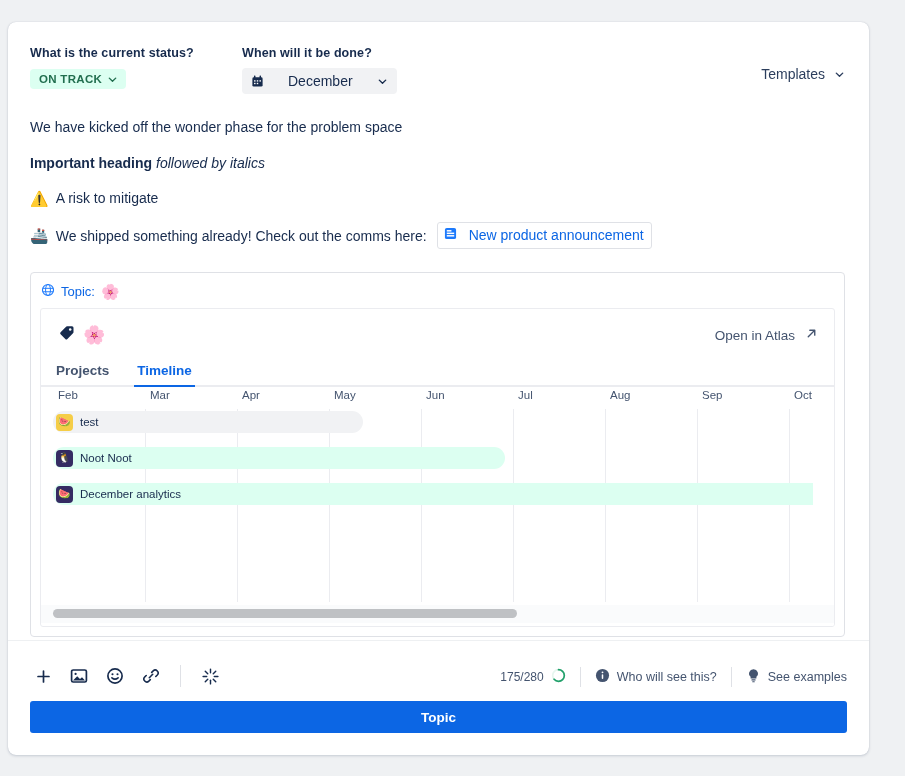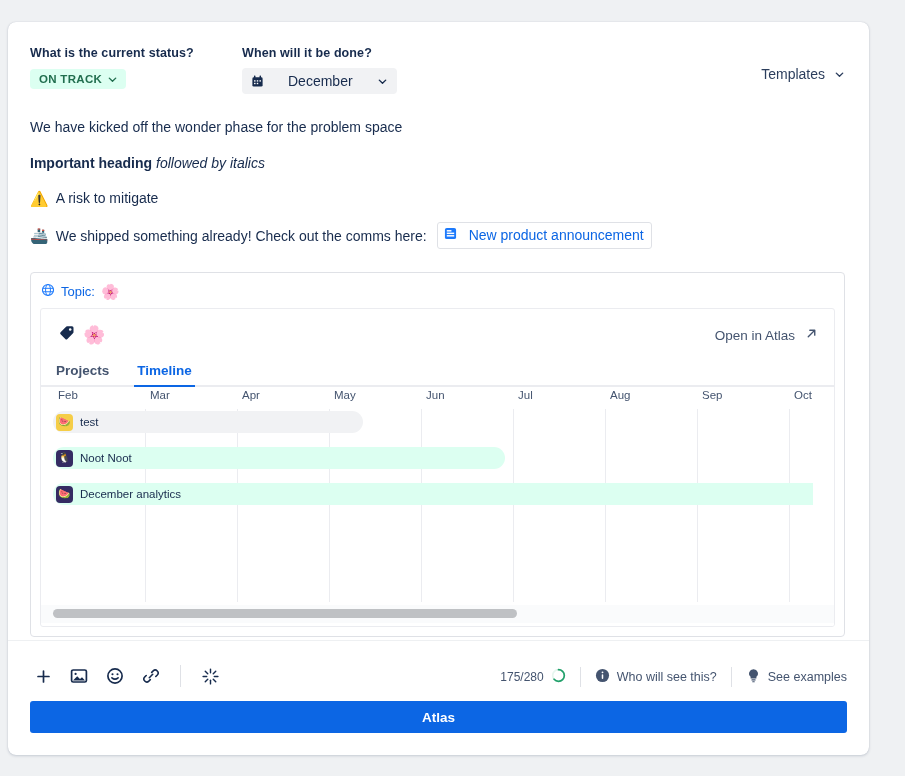--- a/index.html
+++ b/index.html
@@ -614,17 +614,17 @@
             <svg width="15" height="15" viewBox="0 0 16 16">
               <path d="M8 1.3 A4.6 4.6 0 0 0 4.9 9.4 L4.9 11.2 L11.1 11.2 L11.1 9.4 A4.6 4.6 0 0 0 8 1.3 Z" fill="#44546f"></path>
               <rect x="5.7" y="12.1" width="4.6" height="1.3" rx="0.6" fill="#44546f"></rect>
               <rect x="6.6" y="14" width="2.8" height="1.2" rx="0.6" fill="#44546f"></rect>
             </svg>
           </span>
           <span>See examples</span>
         </div>
       </div>
 
-      <button class="post-btn">Atlas</button>
+      <button class="post-btn">Topic</button>
     </div>
 
   </div>
 </div>
 
 </body></html>

